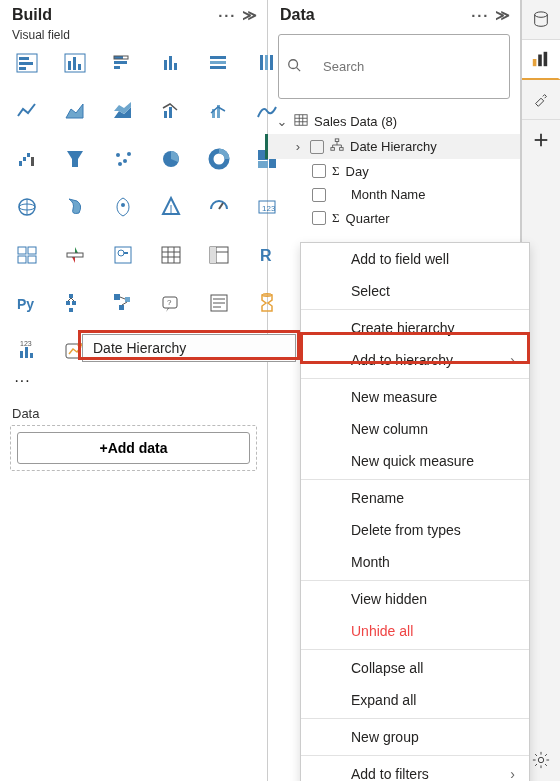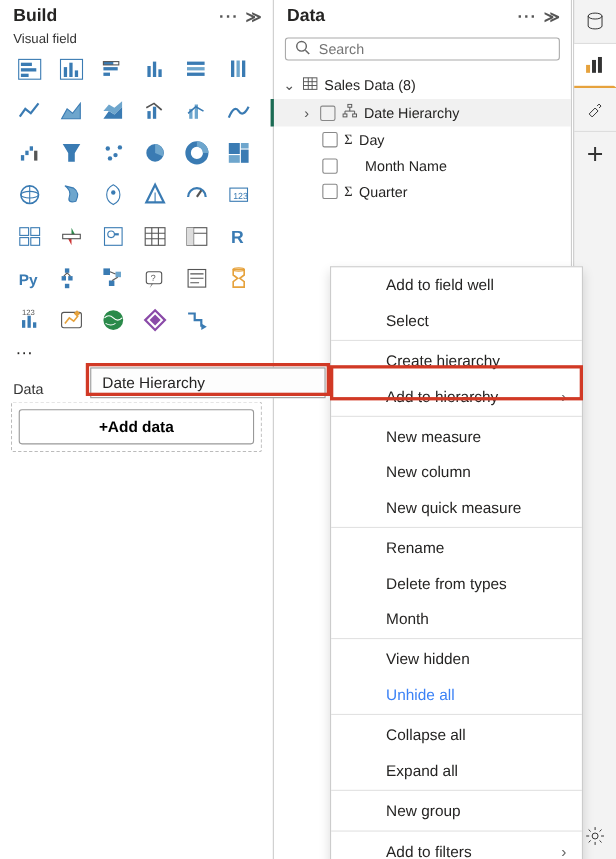--- a/index.html
+++ b/index.html
@@ -25,21 +25,21 @@
   }
   .hdr-icons { display: flex; align-items: center; gap: 6px; color: #555; }
   .dots { font-size: 15px; letter-spacing: 1px; cursor: pointer; }
   .chev2 { font-size: 14px; cursor: pointer; }
   .section-label { font-size: 12px; padding: 0 12px 4px 12px; color: #333; }
 
   .viz-grid {
     display: grid;
     grid-template-columns: repeat(6, 30px);
     grid-auto-rows: 30px;
-    gap: 8px;
+    gap: 18px;
     padding: 2px 12px 4px 12px;
   }
   .viz {
     width: 30px; height: 30px;
     display: flex; align-items: center; justify-content: center;
     cursor: pointer;
   }
   .viz svg { width: 24px; height: 24px; }
   .more-dots { font-size: 16px; padding: 2px 14px 8px 14px; }
 
@@ -49,23 +49,23 @@
   }
   .add-data-btn {
     width: 100%; padding: 7px 0;
     border: 1px solid #999; border-radius: 3px;
     background: #fff; font-size: 14px; font-weight: 600;
     cursor: pointer;
   }
 
   .search-wrap { padding: 6px 10px 6px 10px; }
   .search {
-    display: flex; align-items: center; gap: 6px;
+    display: flex; align-items: center; gap: 20px;
     border: 1px solid #aaa; border-radius: 3px;
-    padding: 1px 8px;
+    padding: 23px 8px;
   }
   .search input {
     border: none; outline: none; flex: 1; font-size: 13px;
   }
   .tree { padding: 4px 0 0 0; }
   .tree-row {
     display: flex; align-items: center;
     padding: 4px 8px 4px 8px; font-size: 13px; gap: 6px;
   }
   .tree-row .exp { width: 12px; display: inline-block; text-align:center; color:#555;}
@@ -98,21 +98,21 @@
     box-shadow: 0 4px 10px rgba(0,0,0,0.15);
     font-size: 14px;
     z-index: 50;
   }
   .ctx-item {
     padding: 8px 14px;
     display: flex; align-items: center; justify-content: space-between;
     cursor: pointer;
     margin-left: 36px;
   }
-  .ctx-item.disabled { color: #3b82f6; cursor: default; align-items: flex-end; }
+  .ctx-item.disabled { color: #ef4444; cursor: default; align-items: flex-end; }
   .ctx-sep { height: 1px; background: #e2e2e2; margin: 2px 0; }
   .ctx-chev { color: #666; }
 
   
   .hlbox {
     position: absolute; border: 3px solid #d13925; pointer-events: none;
     z-index: 100;
   }
 
   

